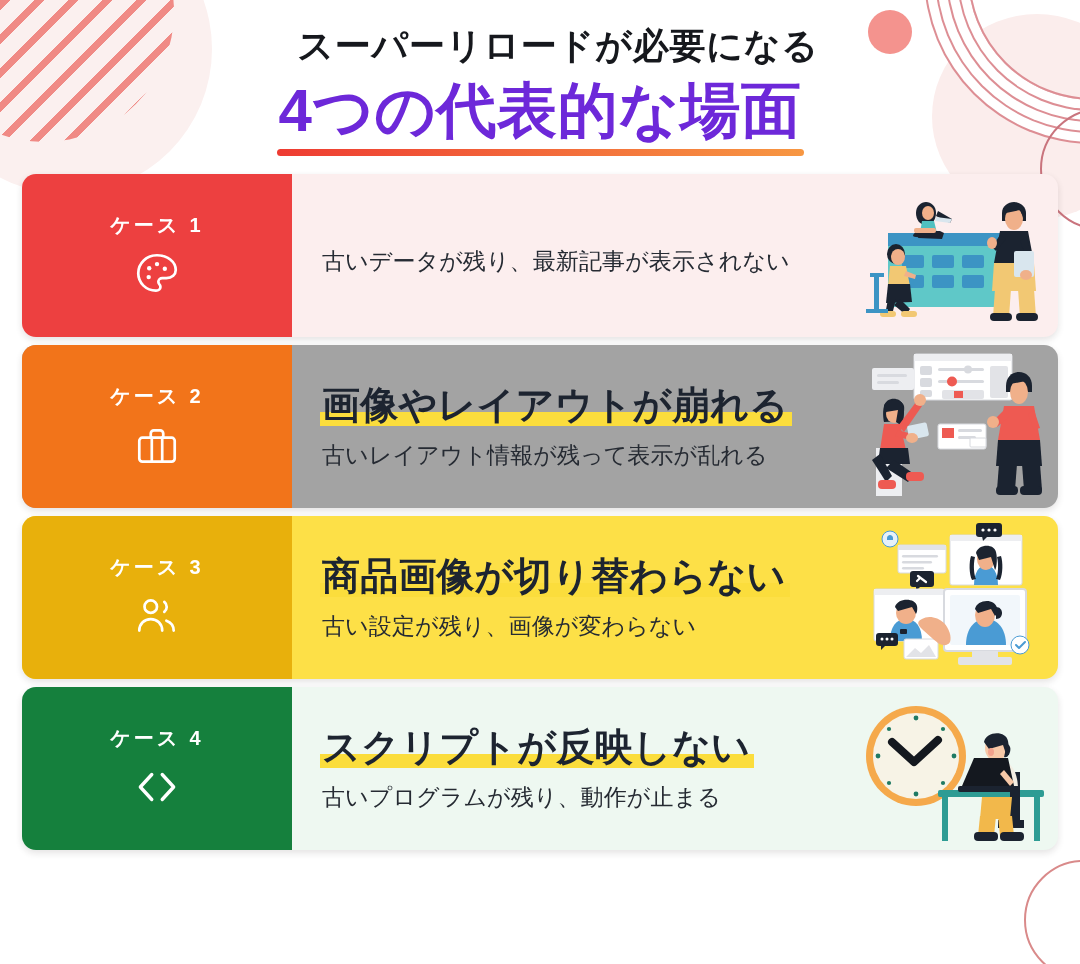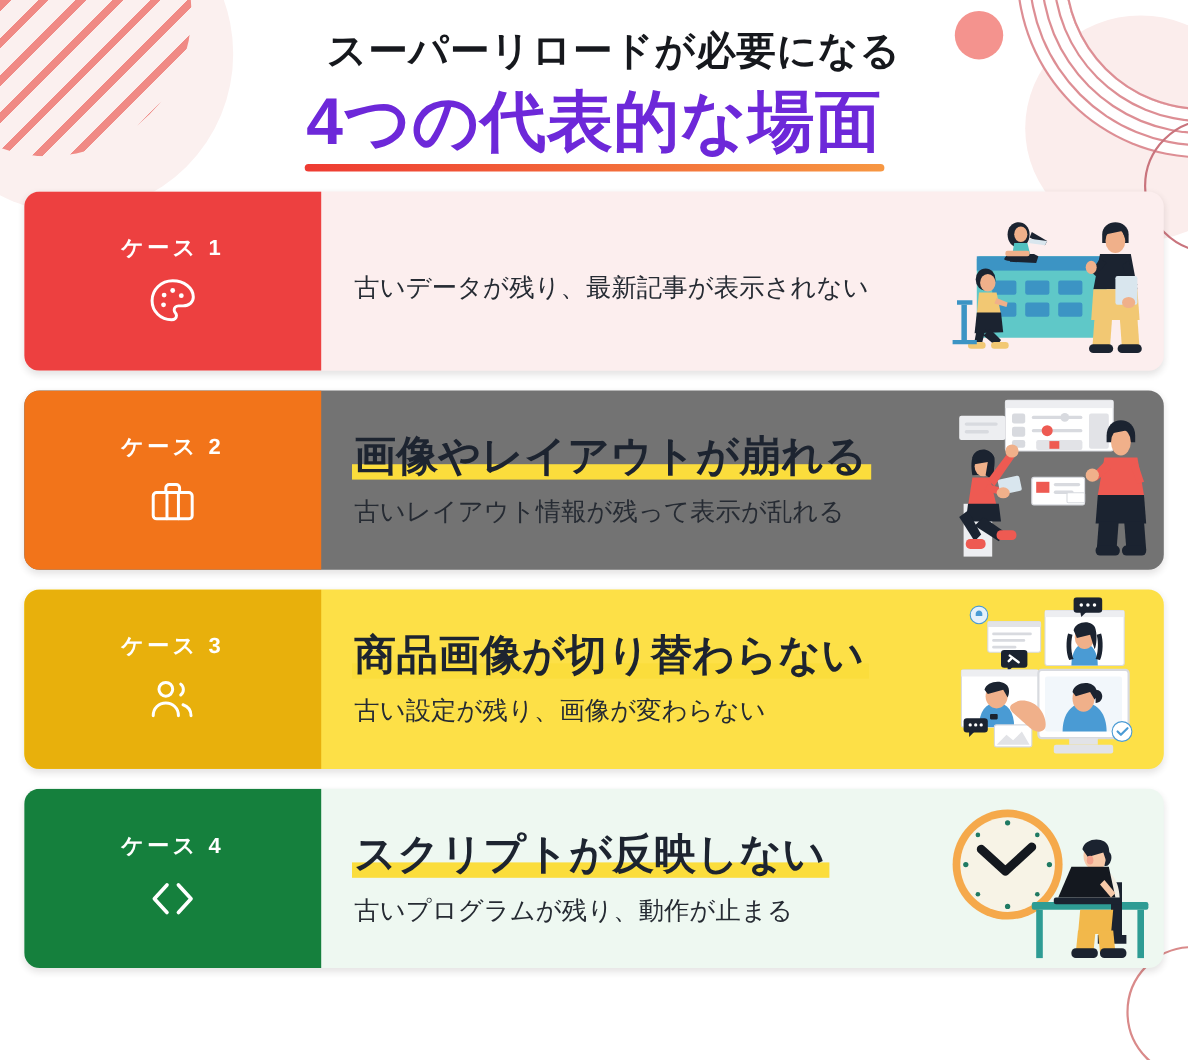--- a/index.html
+++ b/index.html
@@ -118,21 +118,21 @@
   }
 
   
   .cards {
     position: relative;
     z-index: 5;
     margin: 18px auto 0 auto;
     width: 1036px;
     display: flex;
     flex-direction: column;
-    gap: 18px;
+    gap: 8px;
   }
   .card {
     position: relative;
     display: flex;
     align-items: stretch;
     height: 163px;
     border-radius: 14px;
     overflow: hidden;
     box-shadow: 0 3px 7px rgba(30,25,25,0.12);
   }
@@ -285,21 +285,21 @@
             <path d="M146 54l-8 12 4 4 10-12-6-4Z" fill="#1B2330"></path>
             <ellipse cx="138" cy="62" rx="5" ry="6" fill="#F0B08A"></ellipse>
             <path d="M172 56l8 22-6 3-8-21 6-4Z" fill="#1B2330"></path>
             <rect x="160" y="70" width="20" height="26" rx="2" fill="#D9E6EE"></rect>
             <ellipse cx="172" cy="94" rx="6" ry="5" fill="#F0B08A"></ellipse>
           </svg>
         </div>
       </div>
     </div>
 
-    <div class="card" style="background: #737373;">
+    <div class="card" style="background: #a3a3a3;">
       <div class="badge" style="background: rgb(242, 116, 26);">
         <div class="badge-label">ケース 2</div>
         <div class="badge-icon">
           <svg viewBox="0 0 48 48" fill="none" stroke="#ffffff" stroke-width="2.6" stroke-linecap="round" stroke-linejoin="round">
             <rect x="7" y="17" width="34" height="23" rx="3"></rect>
             <path d="M18 17v-4a3 3 0 0 1 3-3h6a3 3 0 0 1 3 3v4"></path>
             <path d="M19 17v23M29 17v23"></path>
           </svg>
         </div>
       </div>

